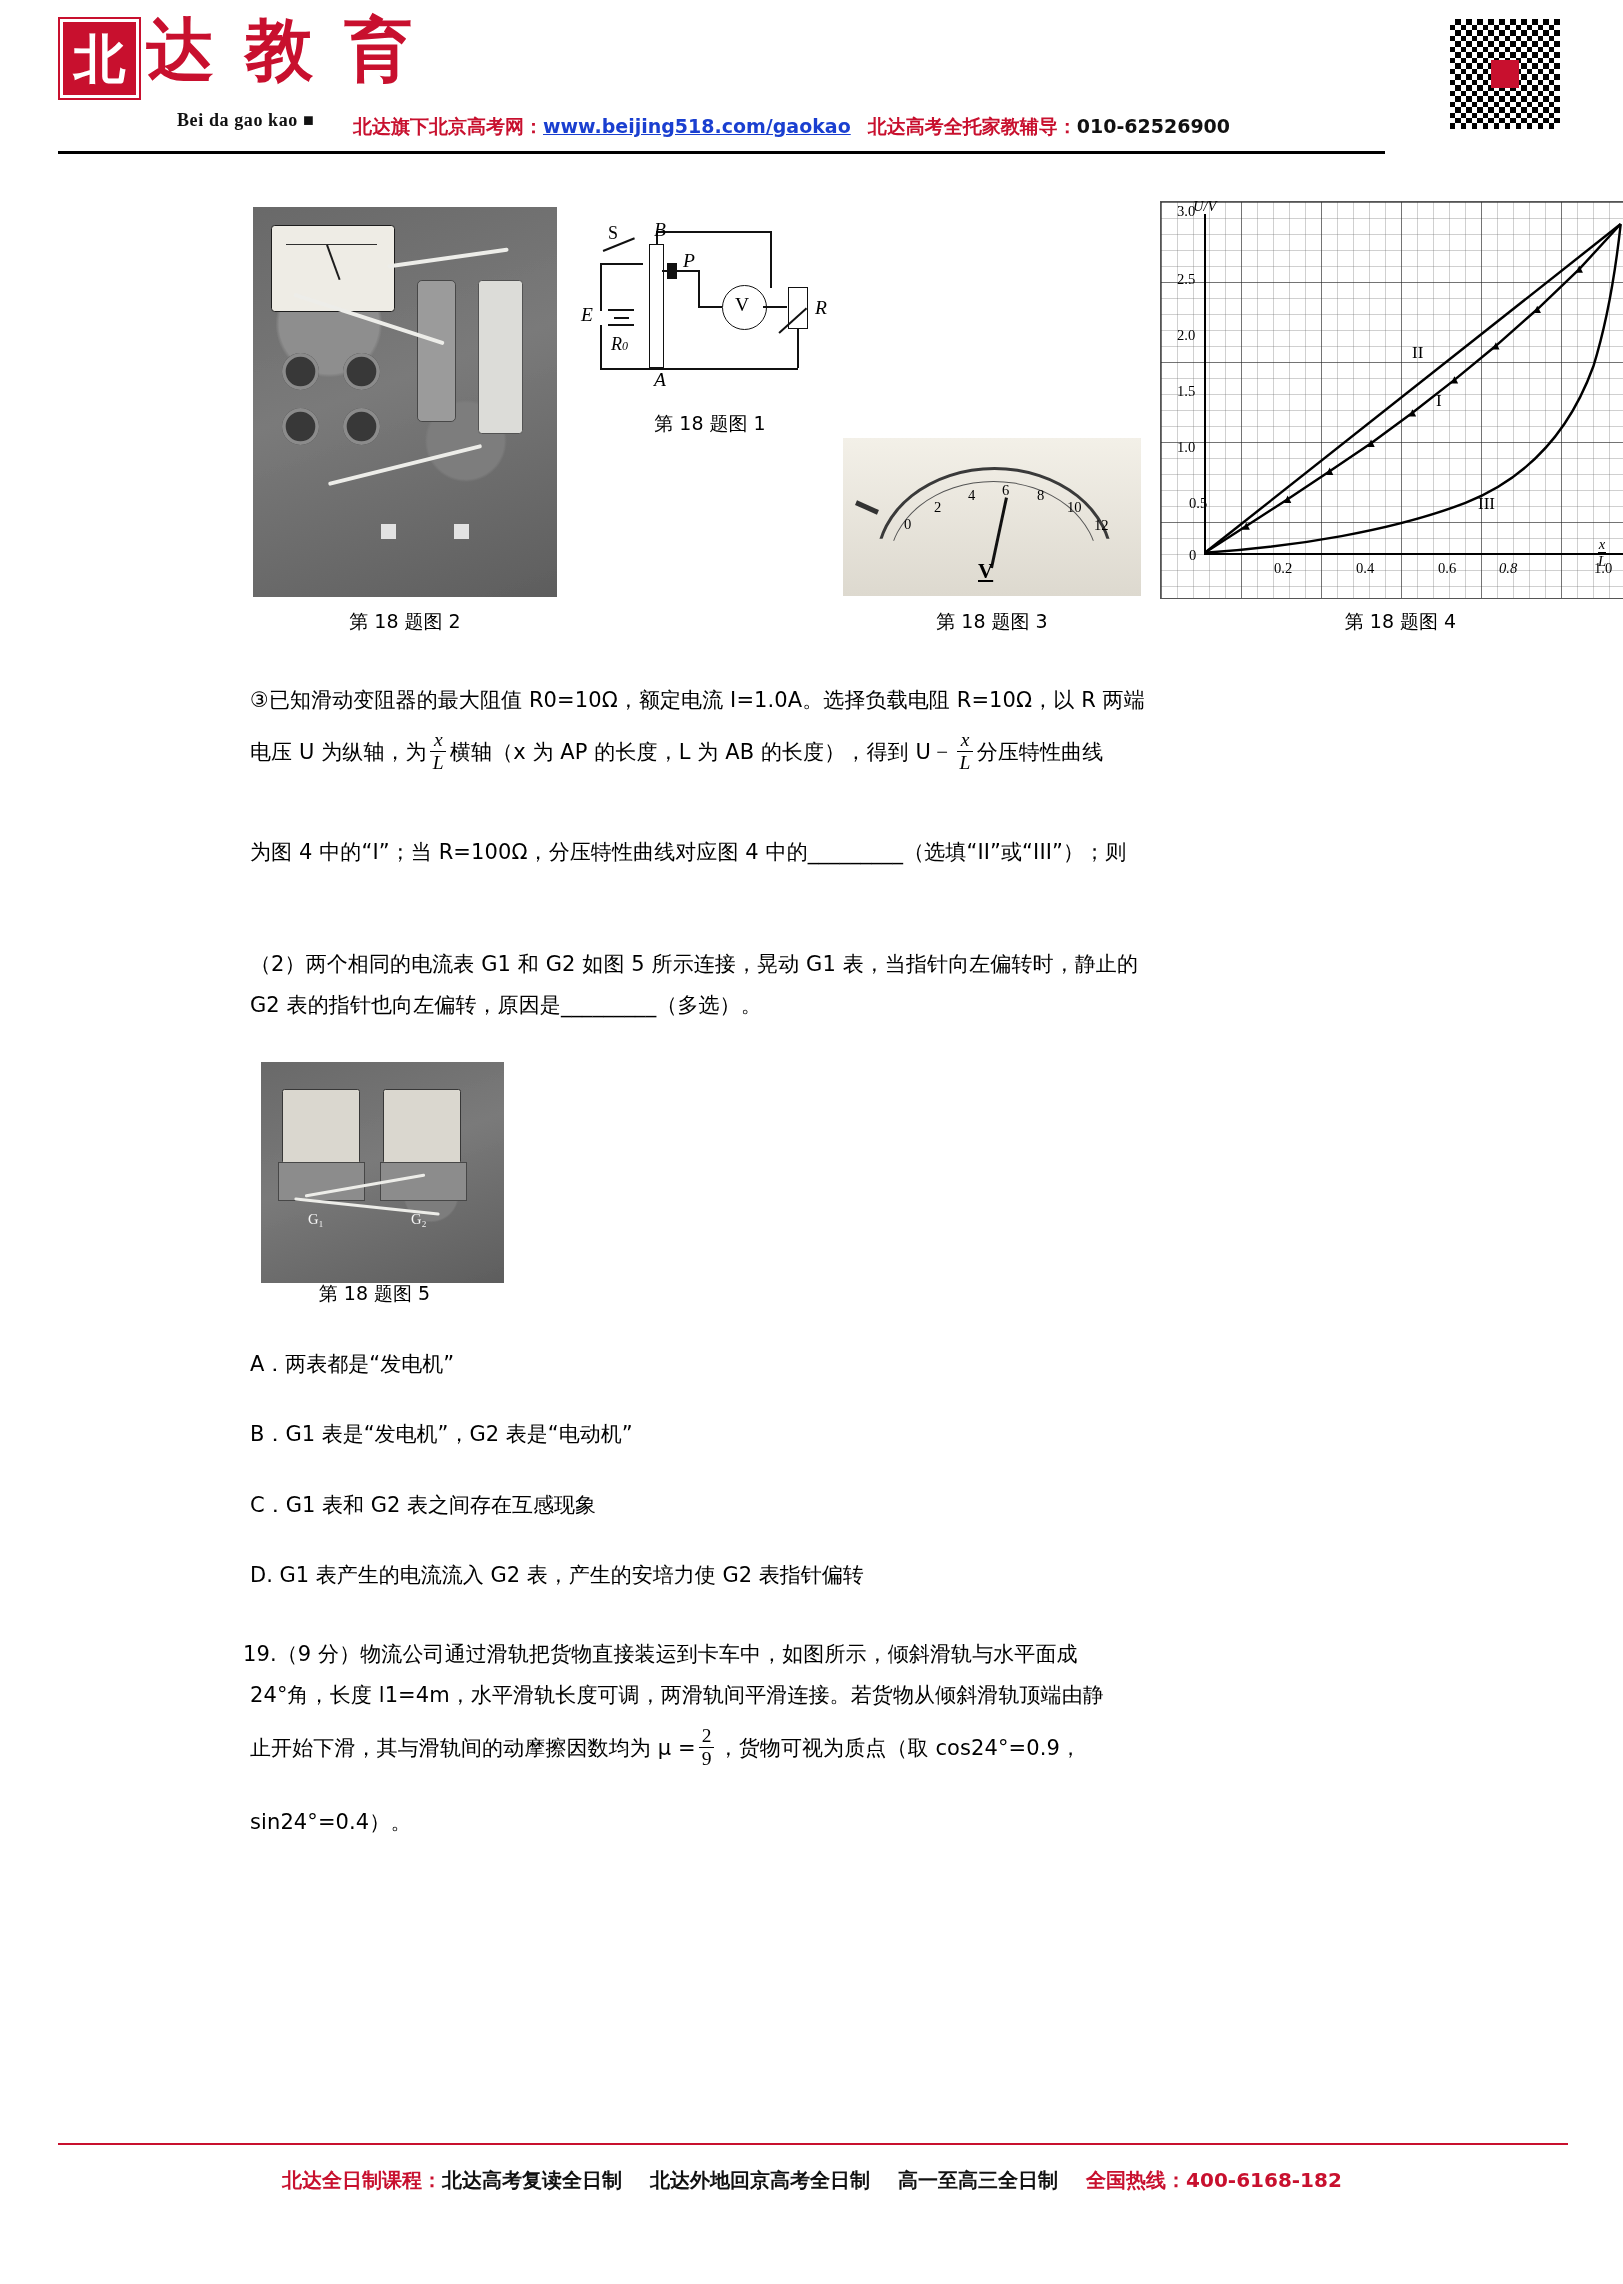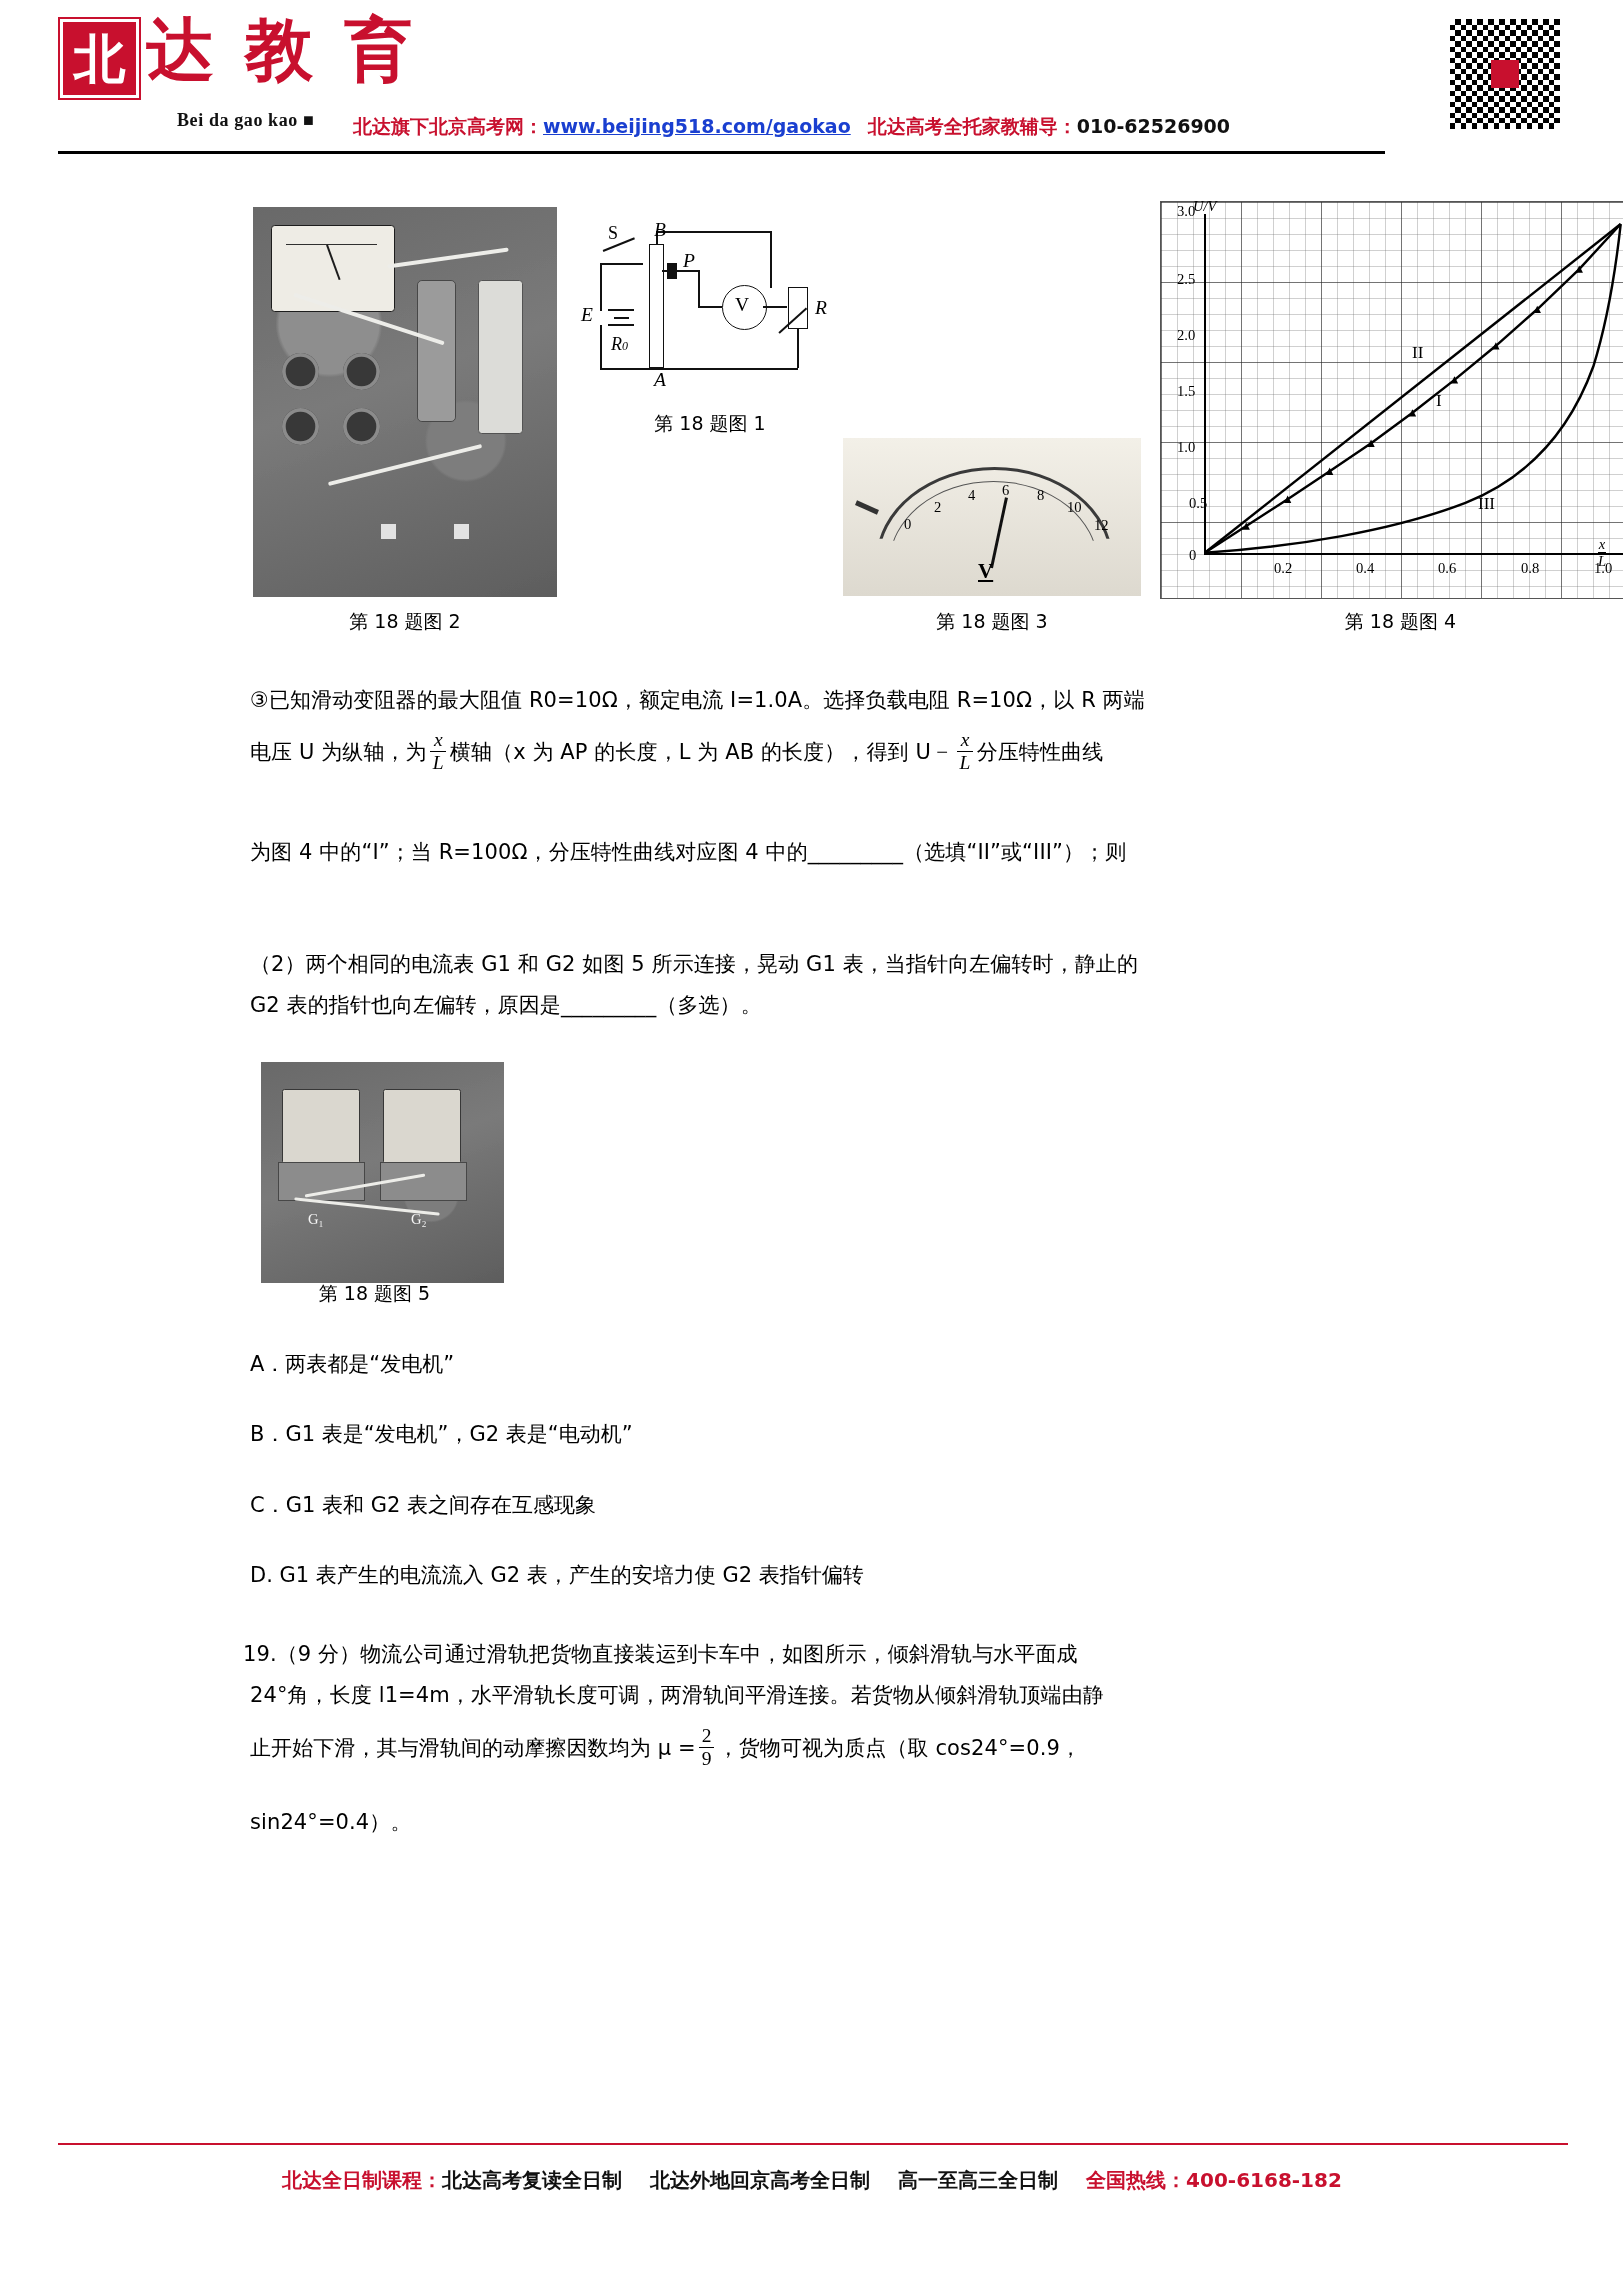--- a/index.html
+++ b/index.html
@@ -357,21 +357,21 @@
       <div class="tick-lbl" style="left:16px; top:69px;">2.5</div>
       <div class="tick-lbl" style="left:16px; top:125px;">2.0</div>
       <div class="tick-lbl" style="left:16px; top:181px;">1.5</div>
       <div class="tick-lbl" style="left:16px; top:237px;">1.0</div>
       <div class="tick-lbl" style="left:16px; top:293px;padding-left:12px;">0.5</div>
       <div class="tick-lbl" style="left:28px; top:345px;">0</div>
 
       <div class="tick-lbl" style="left:113px; top:358px;">0.2</div>
       <div class="tick-lbl" style="left:195px; top:358px;">0.4</div>
       <div class="tick-lbl" style="left:277px; top:358px;">0.6</div>
-      <div class="tick-lbl" style="left:360px; top:358px;">0.8</div>
+      <div class="tick-lbl" style="left:338px; top:358px;font-style:italic;">0.8</div>
       <div class="tick-lbl" style="left:433px; top:358px;">1.0</div>
 
       <svg width="481" height="396" style="position:absolute;left:0;top:0;" viewBox="0 0 790 650">
 
         <polyline points="72,576 755,36" fill="none" stroke="#000" stroke-width="4"></polyline>
 
         <polyline points="72,576 140,532 208,488 277,442 345,396 413,346 482,292 550,236 618,176 687,110 755,36" fill="none" stroke="#000" stroke-width="4"></polyline>
         <g fill="#000">
           <polygon points="140,526 146,538 134,538"></polygon>
           <polygon points="208,482 214,494 202,494"></polygon>

